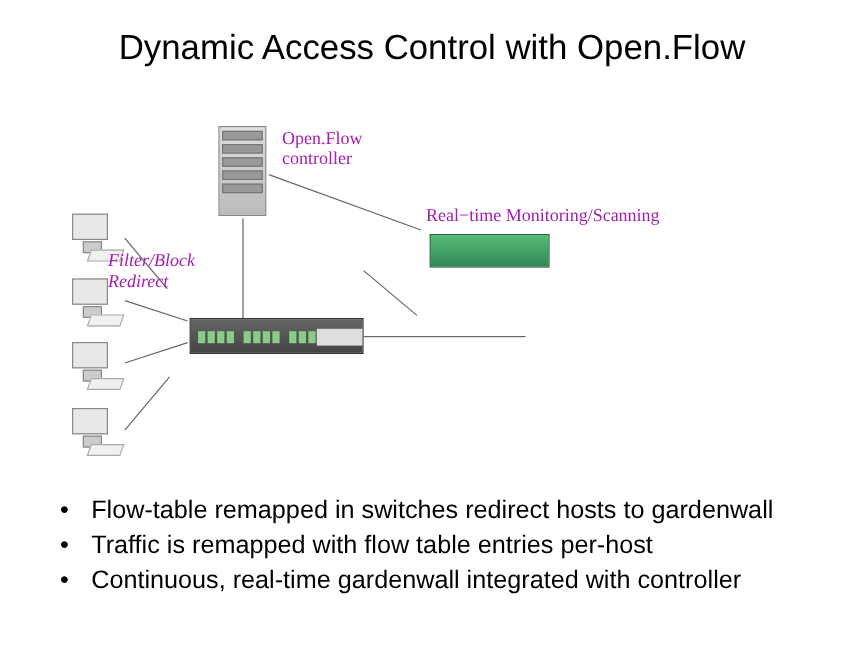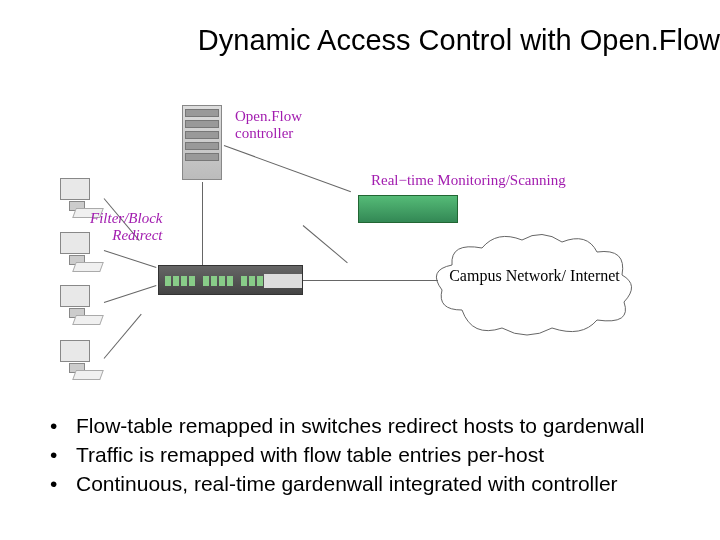--- a/index.html
+++ b/index.html
@@ -11,21 +11,21 @@
     font-family: Arial, Helvetica, sans-serif;
     background: #fff;
     position: relative;
     overflow: hidden;
   }
   .title {
     position: absolute;
     top: 24px;
     left: 0;
     width: 720px;
-    text-align: right;
+    text-align: center;
     font-size: 29px;
     color: #000;
   }
   .diagram {
     position: absolute;
     top: 100px;
     left: 60px;
     width: 600px;
     height: 280px;
   }
@@ -207,42 +207,35 @@
       <div class="port"></div>
         <div class="port"></div>
         <div class="port"></div>
         <div class="port"></div>
     </div>
     <div class="switch-label-box"></div>
   </div>
 
   <div class="monitor-box"></div>
 
-  <div class="cloud">
-    <svg viewBox="0 0 205 110">
-      <path d="M30 80 Q5 80 10 60 Q-5 40 20 35 Q18 12 50 18 Q65 0 90 10 Q110 -2 130 12 Q155 2 165 22 Q195 18 190 45 Q208 55 192 72 Q200 95 165 90 Q150 108 120 98 Q95 112 70 98 Q40 108 30 80 Z" fill="#fff" stroke="#666" stroke-width="1"></path>
-    </svg>
-    <div class="cloud-text">Campus Network/
-Internet</div>
-  </div>
 
   <div class="line" style="left:44px; top:98px;  width:55px; height:1px; transform-origin:left; transform:rotate(50deg);"></div>
   <div class="line" style="left:44px; top:150px; width:55px; height:1px; transform-origin:left; transform:rotate(18deg);"></div>
   <div class="line" style="left:44px; top:202px; width:55px; height:1px; transform-origin:left; transform:rotate(-18deg);"></div>
   <div class="line" style="left:44px; top:258px; width:58px; height:1px; transform-origin:left; transform:rotate(-50deg);"></div>
   <div class="line" style="left:142px; top:82px; width:1px; height:83px;"></div>
   <div class="line" style="left:164px; top:45px; width:135px; height:1px; transform-origin:left; transform:rotate(20deg);"></div>
   <div class="line" style="left:243px; top:125px; width:58px; height:1px; transform-origin:left; transform:rotate(40deg);"></div>
   <div class="line" style="left:243px; top:180px; width:135px; height:1px;"></div>
 
   <div class="lbl" style="left:175px; top:8px; white-space:pre;">Open.Flow
 controller</div>
-  <div class="lbl italic" style="left:30px; top:110px; white-space:pre;text-align:right;">Filter/Block
+  <div class="lbl italic" style="left:30px; top:110px; white-space:pre;">Filter/Block
 Redirect</div>
-  <div class="lbl" style="left:311px; top:72px;">Real−time Monitoring/Scanning</div>
+  <div class="lbl" style="left:295px; top:72px;">Real−time Monitoring/Scanning</div>
 
 </div>
 
 <div class="bullets">
   <div class="row">
       <span class="dot">•</span>
       <span>Flow-table remapped in switches redirect hosts to gardenwall</span>
     </div>
   <div class="row">
       <span class="dot">•</span>

